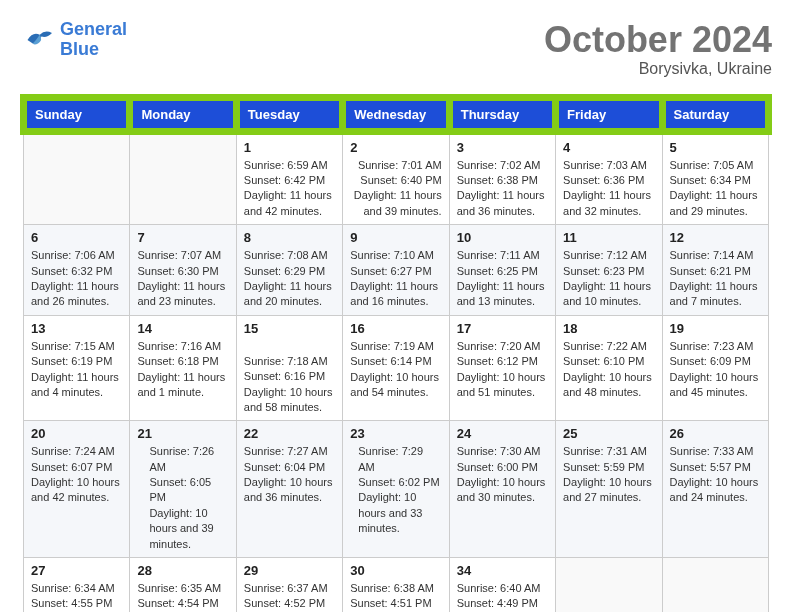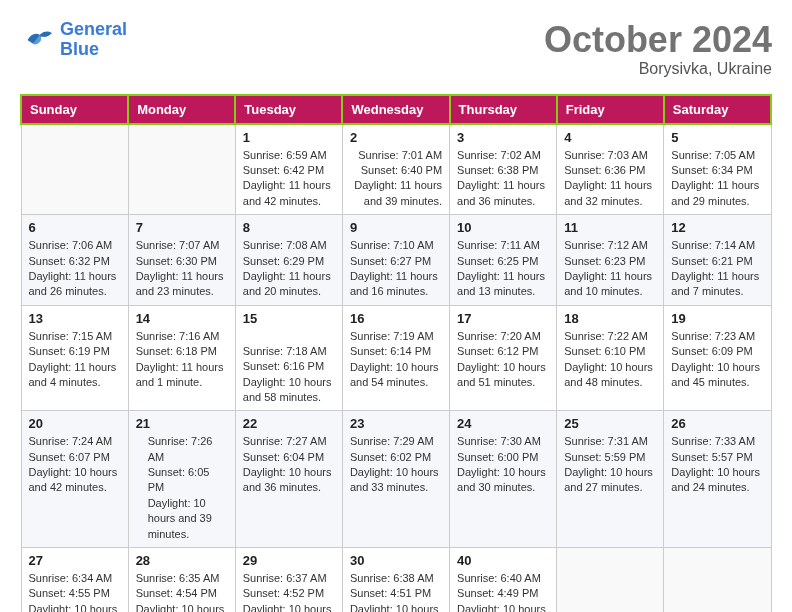--- a/index.html
+++ b/index.html
@@ -46,27 +46,27 @@
     .location {
       font-size: 16px;
       color: #555;
     }
     table {
       width: 100%;
       border-collapse: collapse;
       table-layout: fixed;
     }
     th {
-      background-color: #be185d;
+      background-color: #1d4ed8;
       color: #fff;
       text-align: left;
       padding: 6px 8px;
       font-size: 13px;
       font-weight: bold;
-      border: 2px solid #84cc16;
+      border: 7px solid #84cc16;
     }
     td {
       vertical-align: top;
       border: 1px solid #ccc;
       padding: 5px 7px;
       font-size: 11px;
       color: #222;
       height: 90px;
       background: #fff;
     }
@@ -262,21 +262,21 @@
 Daylight: 10 hours and 39 minutes.</div>
         </td>
         <td>
           <span class="day-num">22</span>
           <div class="cell-text" style="white-space: pre-line;">Sunrise: 7:27 AM
 Sunset: 6:04 PM
 Daylight: 10 hours and 36 minutes.</div>
         </td>
         <td>
           <span class="day-num">23</span>
-          <div class="cell-text" style="white-space: pre-line;">Sunrise: 7:29 AM
+          <div class="cell-text" style="white-space: pre-line; margin-left: 8px;">Sunrise: 7:29 AM
 Sunset: 6:02 PM
 Daylight: 10 hours and 33 minutes.</div>
         </td>
         <td>
           <span class="day-num">24</span>
           <div class="cell-text" style="white-space: pre-line;">Sunrise: 7:30 AM
 Sunset: 6:00 PM
 Daylight: 10 hours and 30 minutes.</div>
         </td>
         <td>
@@ -311,21 +311,21 @@
 Sunset: 4:52 PM
 Daylight: 10 hours and 15 minutes.</div>
         </td>
         <td>
           <span class="day-num">30</span>
           <div class="cell-text" style="white-space: pre-line;">Sunrise: 6:38 AM
 Sunset: 4:51 PM
 Daylight: 10 hours and 12 minutes.</div>
         </td>
         <td>
-          <span class="day-num">40</span>
+          <span class="day-num">34</span>
           <div class="cell-text" style="white-space: pre-line;">Sunrise: 6:40 AM
 Sunset: 4:49 PM
 Daylight: 10 hours and 9 minutes.</div>
         </td>
         <td class="empty"></td>
         <td class="empty"></td>
       </tr>
     </tbody>
 </table>
 

